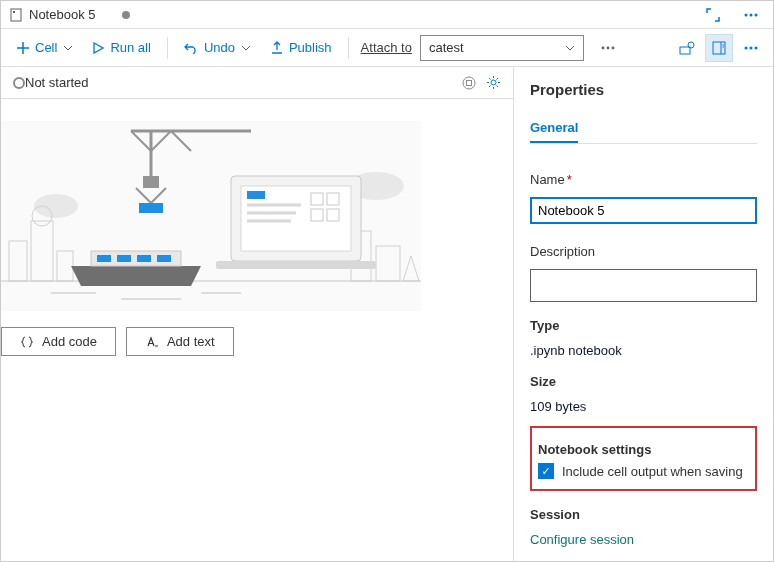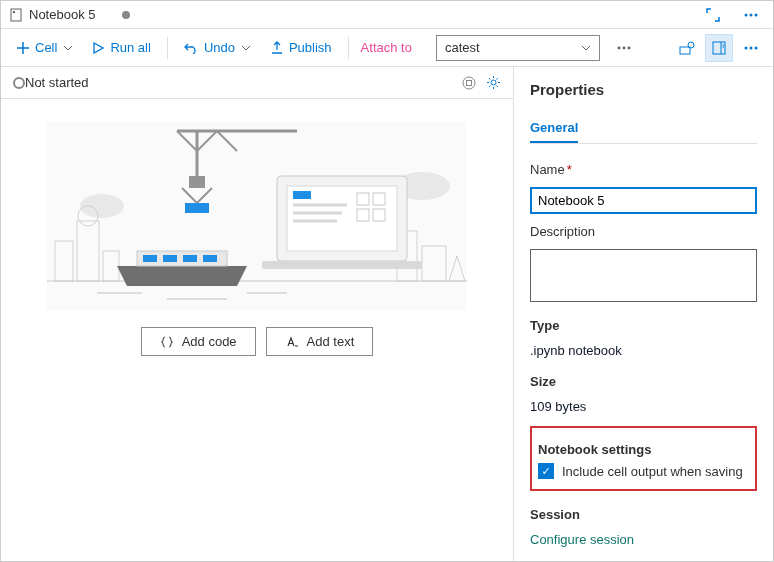--- a/index.html
+++ b/index.html
@@ -4,41 +4,41 @@
 <style>
   * { box-sizing: border-box; margin: 0; padding: 0; }
   body { font-family: "Segoe UI", Arial, sans-serif; font-size: 13px; color: #323130; background: #fff; width: 774px; height: 562px; border: 1px solid #ccc; overflow: hidden; display: flex; flex-direction: column; }
   .titlebar { height: 28px; border-bottom: 1px solid #e1dfdd; display: flex; align-items: center; padding: 0 8px; justify-content: space-between; }
   .titlebar-left { display: flex; align-items: center; gap: 6px; }
   .dirty-dot { width: 8px; height: 8px; border-radius: 50%; background: #888; margin-left: 20px; }
   .titlebar-right { display: flex; align-items: center; gap: 10px; }
   .toolbar { height: 38px; border-bottom: 1px solid #e1dfdd; display: flex; align-items: center; padding: 0 8px; gap: 4px; }
   .tbtn { display: flex; align-items: center; gap: 6px; padding: 4px 8px; border: none; background: transparent; color: #0078d4; cursor: pointer; font-size: 13px; }
   .divider { width: 1px; height: 22px; background: #e1dfdd; margin: 0 4px; }
-  .attach-label { color: #ec4899; font-size: 13px; margin-left: 4px; margin-right: 20px; }
+  .attach-label { color: #404040; font-size: 13px; margin-left: 4px; margin-right: 4px; text-decoration: underline; }
   .attach-select { border: 1px solid #8a8886; height: 26px; width: 164px; display: flex; align-items: center; justify-content: space-between; padding: 0 8px; color: #323130; background: #fff; }
   .spacer { flex: 1; }
   .iconbtn { width: 28px; height: 28px; display: flex; align-items: center; justify-content: center; color: #0078d4; background: transparent; border: none; cursor: pointer; }
   .iconbtn.selected { background: #deecf9; border: 1px solid #c7e0f4; }
   .main { flex: 1; display: flex; overflow: hidden; }
   .canvas { flex: 1; display: flex; flex-direction: column; }
   .statusbar { height: 32px; border-bottom: 1px solid #e1dfdd; display: flex; align-items: center; padding: 0 12px; justify-content: space-between; }
   .statusbar-left { display: flex; align-items: center; }
   .circle-hollow { width: 12px; height: 12px; border: 2px solid #888; border-radius: 50%; }
   .statusbar-right { display: flex; align-items: center; gap: 10px; color: #605e5c; }
-  .canvas-body { flex: 1; display: flex; flex-direction: column; align-items: center; padding: 22px 0; gap: 16px; overflow: auto; }
+  .canvas-body { flex: 1; display: flex; flex-direction: column; padding: 22px 0; gap: 16px; overflow: auto; }
   .illustration { width: 420px; height: 190px; background: #fafafa; position: relative; overflow: hidden; }
   .action-row { display: flex; gap: 10px; }
   .outline-btn { border: 1px solid #8a8886; background: #fff; padding: 6px 18px; display: flex; align-items: center; gap: 8px; cursor: pointer; font-size: 13px; color: #323130; }
   .panel { width: 260px; border-left: 1px solid #e1dfdd; padding: 14px 16px; display: flex; flex-direction: column; gap: 10px; overflow: auto; }
   .panel h3 { font-size: 15px; font-weight: 600; margin-bottom: 6px; }
   .tabs { display: flex; gap: 18px; border-bottom: 1px solid #e1dfdd; margin-bottom: 8px; }
   .tab { padding: 6px 0; cursor: pointer; color: #605e5c; border-bottom: 2px solid transparent; }
   .tab.active { color: #0078d4; border-bottom: 2px solid #0078d4; font-weight: 600; text-align: right; }
-  .field-label { font-size: 13px; color: #323130; margin-top: 0; }
+  .field-label { font-size: 13px; color: #323130; margin-top: 10px; }
   .req { color: #a80000; margin-left: 2px; }
   .text-input { border: 2px solid #0078d4; padding: 4px 6px; font-size: 13px; width: 100%; }
   .textarea { border: 1px solid #605e5c; width: 100%; height: 58px; resize: none; padding: 4px; font-size: 13px; }
   .section-title { font-weight: 600; margin-top: 6px; }
   .value-text { color: #0f172a; }
   .highlight-box { border: 2px solid #d13438; padding: 8px 6px 10px 6px; margin-top: 2px; }
   .checkbox-row { display: flex; align-items: center; gap: 8px; margin-top: 6px; }
   .chkbox { width: 16px; height: 16px; background: #0078d4; display: flex; align-items: center; justify-content: center; color: #fff; font-size: 11px; }
   .link { color: #0f766e; cursor: pointer; }
   svg { display: block; }

